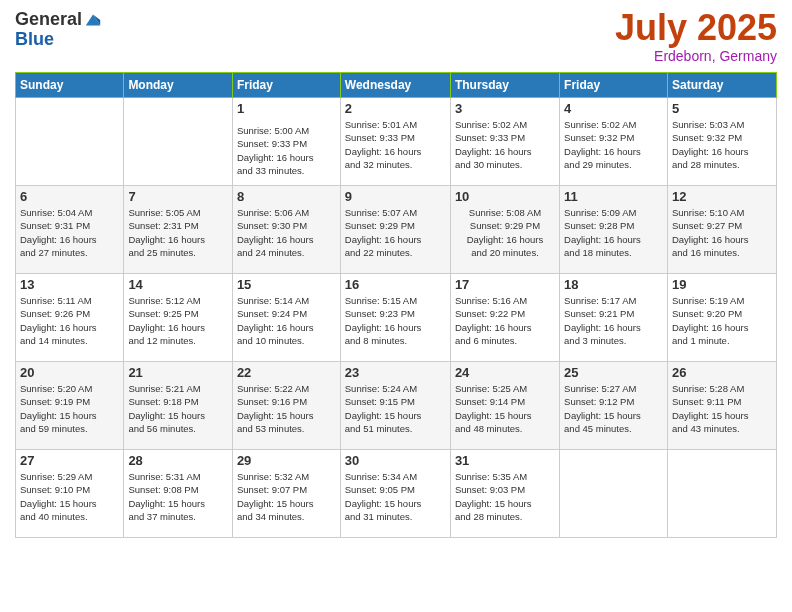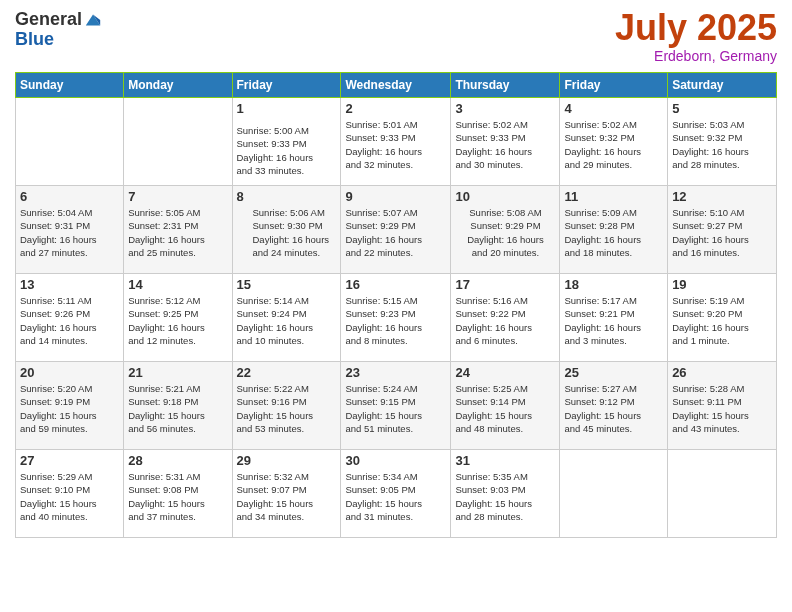--- a/index.html
+++ b/index.html
@@ -192,21 +192,21 @@
           </td>
           <td>
             <span class="day-num">7</span>
             <div class="day-info" style="white-space: pre-line;">Sunrise: 5:05 AM
 Sunset: 2:31 PM
 Daylight: 16 hours
 and 25 minutes.</div>
           </td>
           <td>
             <span class="day-num">8</span>
-            <div class="day-info" style="white-space: pre-line; margin-left: 16px;">Sunrise: 5:06 AM
+            <div class="day-info" style="white-space: pre-line;">Sunrise: 5:06 AM
 Sunset: 9:30 PM
 Daylight: 16 hours
 and 24 minutes.</div>
           </td>
           <td>
             <span class="day-num">9</span>
             <div class="day-info" style="white-space: pre-line;">Sunrise: 5:07 AM
 Sunset: 9:29 PM
 Daylight: 16 hours
 and 22 minutes.</div>

